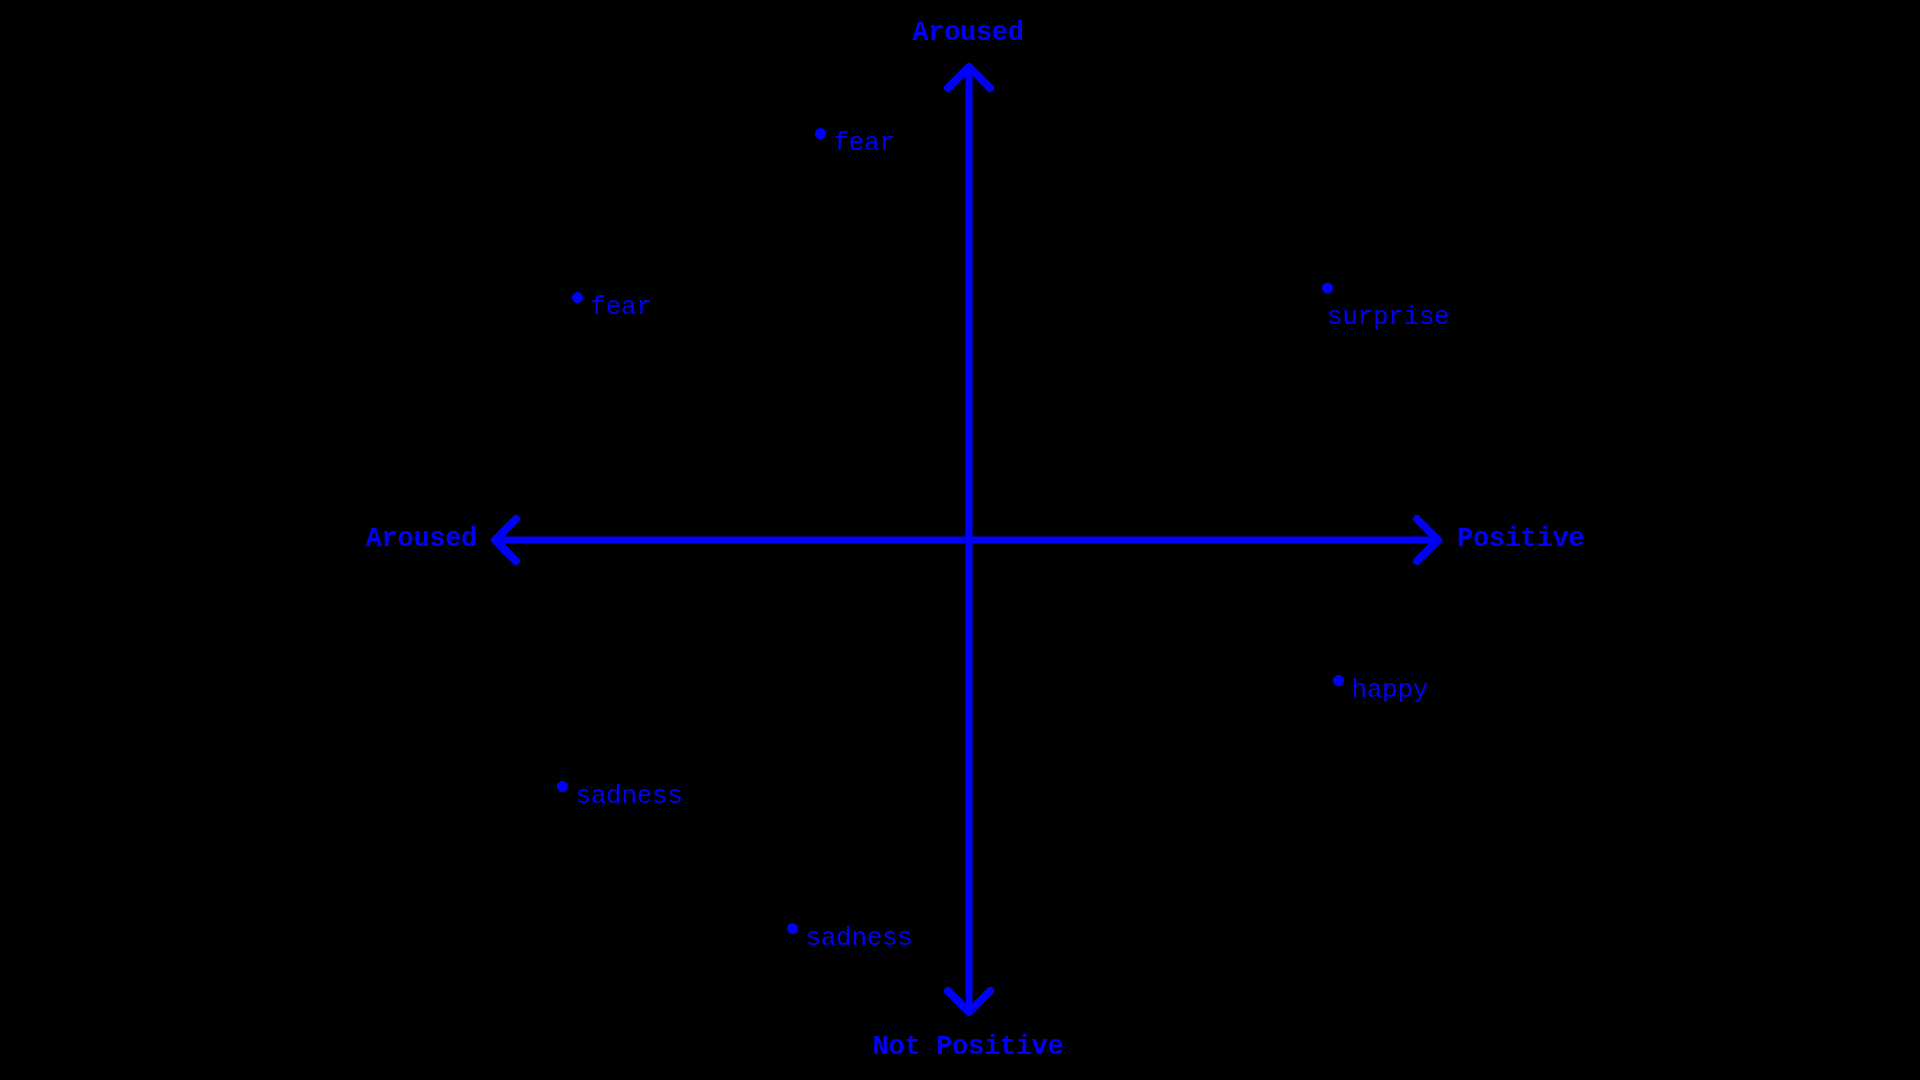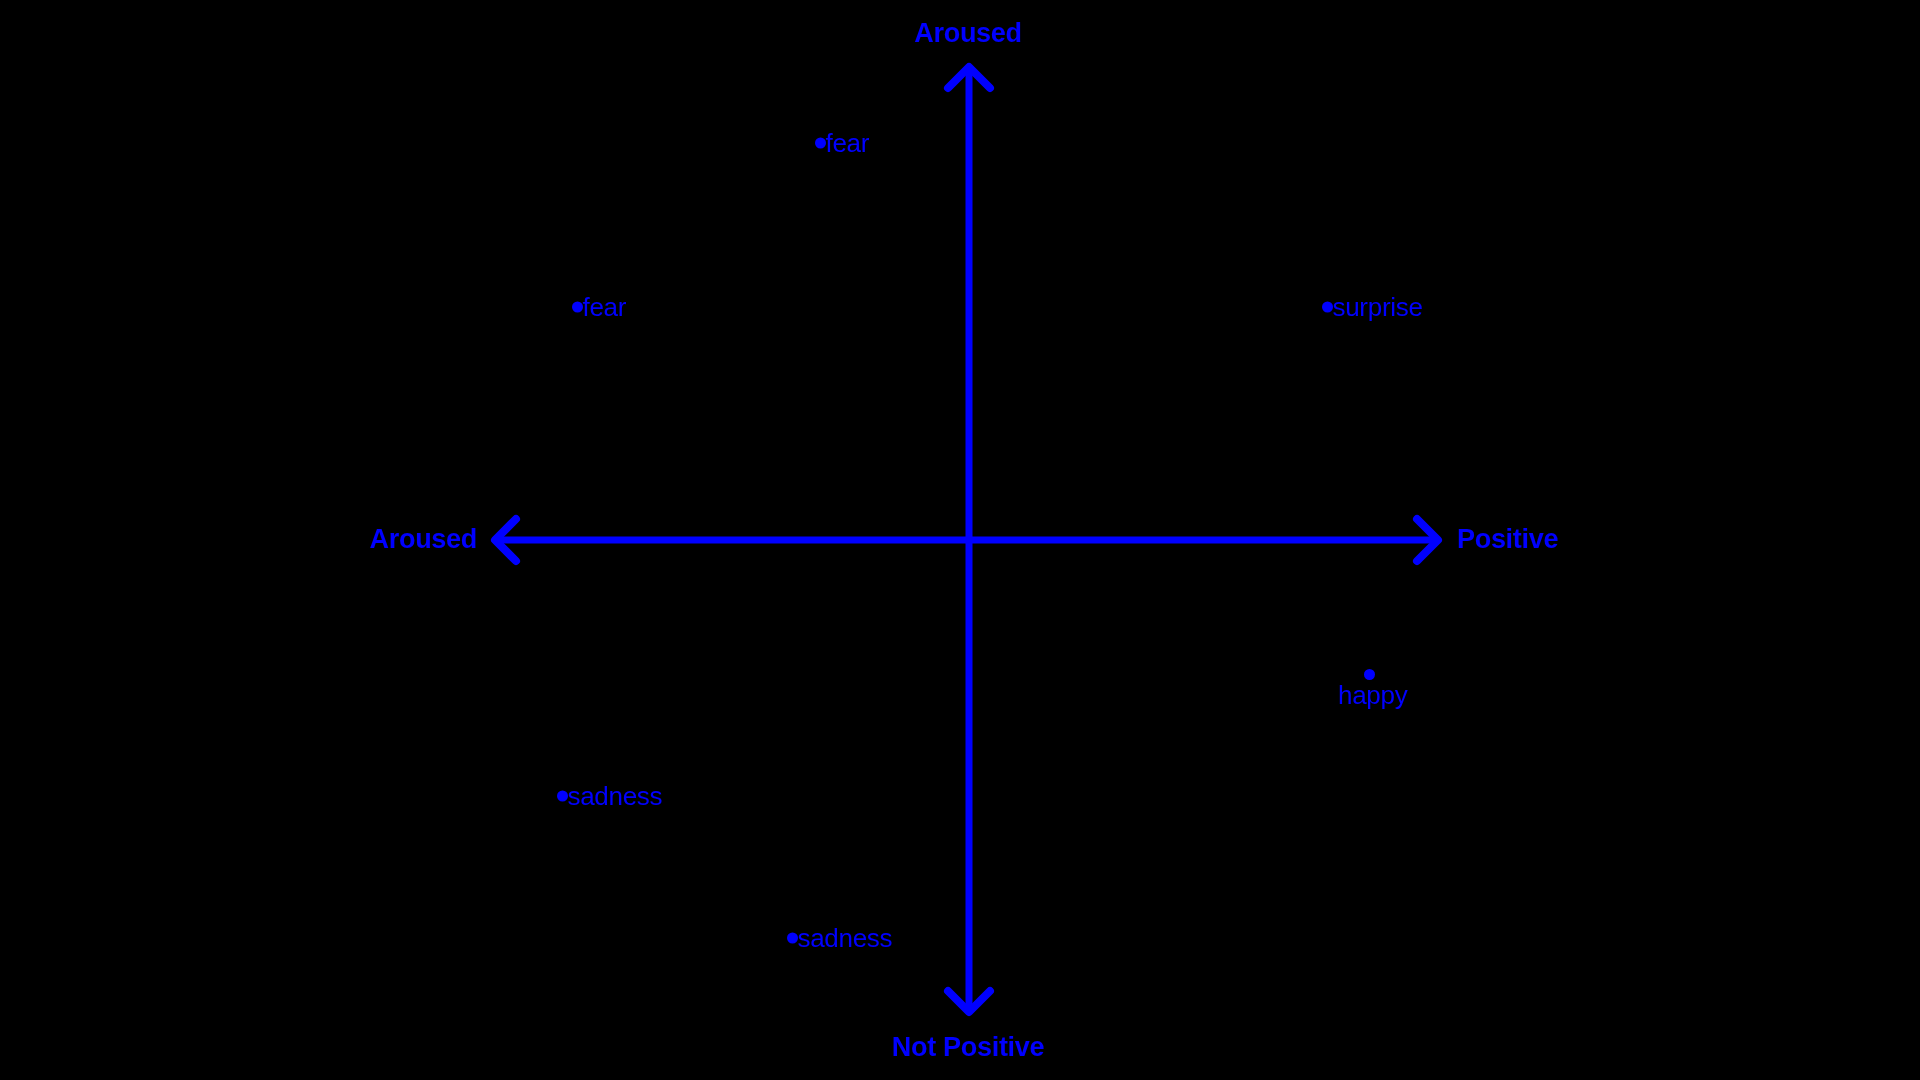--- a/index.html
+++ b/index.html
@@ -11,21 +11,21 @@
     margin: 0;
     padding: 0;
     background: var(--bg);
   }
   .stage {
     position: relative;
     width: 1920px;
     height: 1080px;
     background: var(--bg);
     overflow: hidden;
-    font-family: Liberation Sans, sans-serif;
+    font-family: Liberation Mono, monospace;
     padding-left: 15px;
   }
   .axes-svg {
     position: absolute;
     left: 0;
     top: 0;
     width: 1920px;
     height: 1080px;
   }
   .axis-stroke {
@@ -48,21 +48,22 @@
     white-space: nowrap;
     letter-spacing: -0.3px;
   }
   .axis-label.top    { left: 968px; top: 33px;  transform: translate(-50%, -50%); }
   .axis-label.bottom { left: 968px; top: 1047px; transform: translate(-50%, -50%); }
   .axis-label.left   { right: 1443px; top: 540px; transform: translateY(-52%); }
   .axis-label.right  { left: 1457px;  top: 540px; transform: translateY(-52%); text-align: right; }
   .point {
     position: absolute;
     display: flex;
-    align-items: center;
+    align-items: flex-start;
+    gap: 8px;
     transform: translateY(-50%);
     color: var(--accent);
     font-size: 26px;
     font-weight: 400;
     white-space: nowrap;
     letter-spacing: -0.3px;
   }
   .dot {
     width: 11px;
     height: 11px;
@@ -95,25 +96,25 @@
 
   <div id="points-layer">
       <div class="point" style="left: 820px; top: 143px;">
         <span class="dot"></span>
         <span class="point-label">fear</span>
       </div>
       <div class="point" style="left: 577px; top: 307px;">
         <span class="dot"></span>
         <span class="point-label">fear</span>
       </div>
-      <div class="point" style="left: 1327px; top: 307px;">
+      <div class="point" style="left: 1327px; top: 307px; flex-direction: column;">
         <span class="dot"></span>
         <span class="point-label">surprise</span>
       </div>
-      <div class="point" style="left: 1338px; top: 690px; flex-direction: column;">
+      <div class="point" style="left: 1338px; top: 690px;">
         <span class="dot"></span>
         <span class="point-label">happy</span>
       </div>
       <div class="point" style="left: 562px; top: 796px;">
         <span class="dot"></span>
         <span class="point-label">sadness</span>
       </div>
       <div class="point" style="left: 792px; top: 938px;">
         <span class="dot"></span>
         <span class="point-label">sadness</span>

